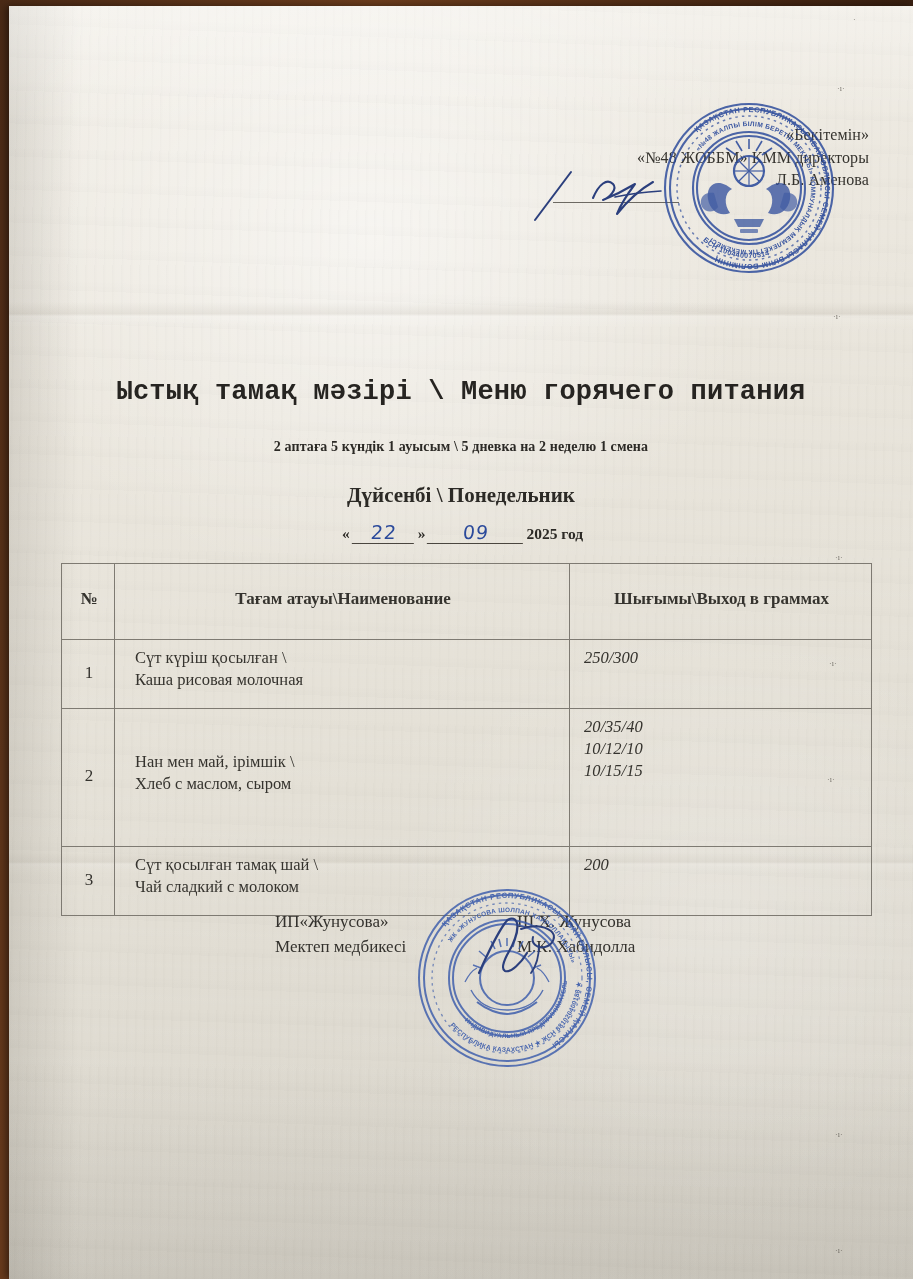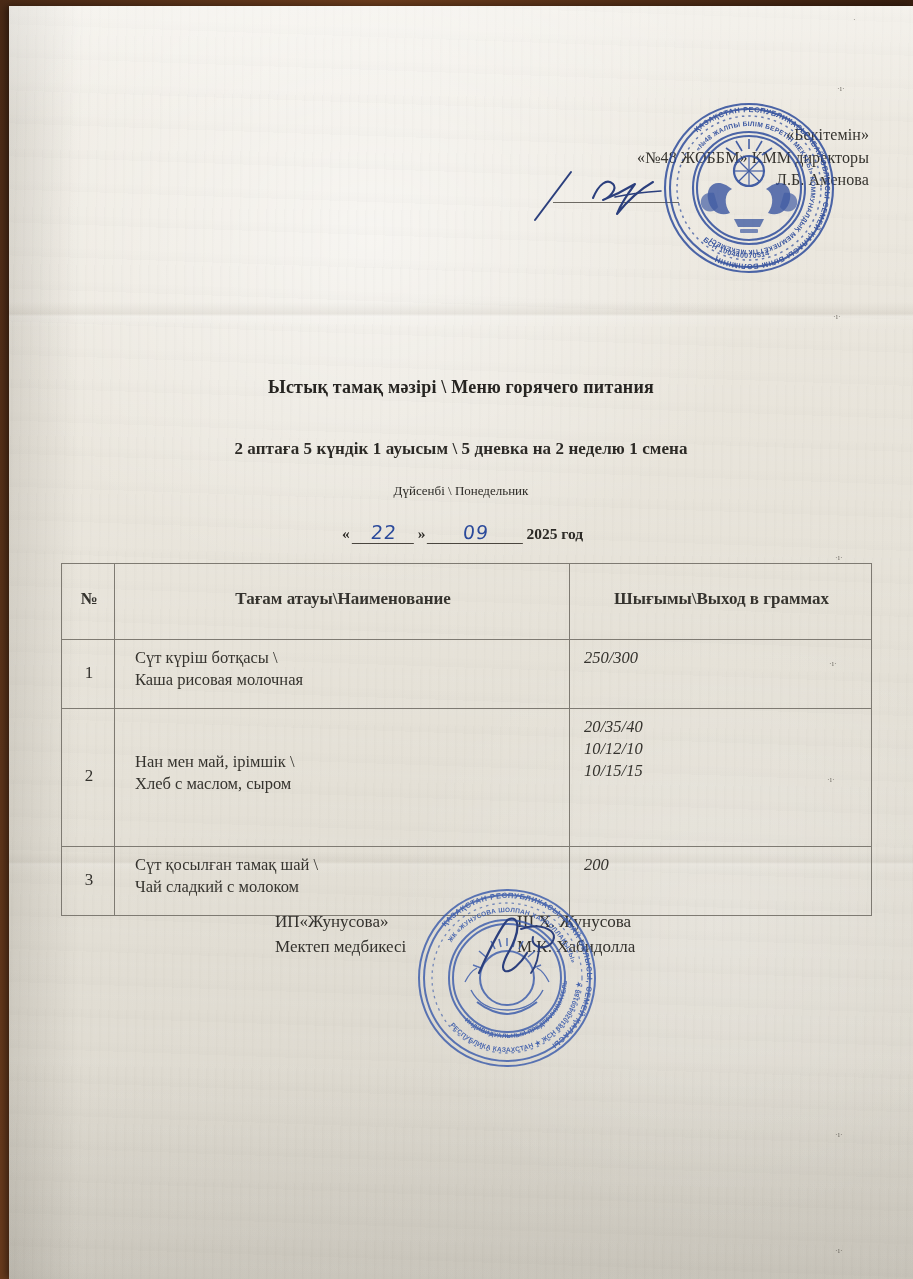--- a/index.html
+++ b/index.html
@@ -104,42 +104,43 @@
     height: 60px;
     pointer-events: none;
   }
 
   
   .doc-title {
     position: absolute;
     left: 0; right: 0;
     top: 371px;
     text-align: center;
-    font-size: 18px;
+    font-size: 27px;
     font-weight: bold;
     letter-spacing: 0.2px;
     color: #262421;
+    font-family: Liberation Mono, monospace;
   }
   .doc-subtitle {
     position: absolute;
     left: 0; right: 0;
     top: 433px;
     text-align: center;
-    font-size: 17px;
+    font-size: 14px;
     font-weight: bold;
     letter-spacing: 0.1px;
     color: #2c2a26;
   }
   .doc-day {
     position: absolute;
     left: 0; right: 0;
     top: 477px;
     text-align: center;
-    font-size: 13px;
-    font-weight: normal;
+    font-size: 21px;
+    font-weight: bold;
     color: #2c2a26;
   }
 
   
   .date-row {
     position: absolute;
     left: 0; right: 0;
     top: 515px;
     text-align: center;
     font-size: 15.5px;
@@ -367,21 +368,21 @@
           <tr>
             <th>№</th>
             <th>Тағам атауы\Наименование</th>
             <th>Шығымы\Выход в граммах</th>
           </tr>
         </thead>
         <tbody>
           <tr class="row-norm">
             <td class="c-no">1</td>
             <td class="c-name">
-              <span class="nm-line">Сүт күріш ботқасы \</span>
+              <span class="nm-line">Сүт күріш қосылған \</span>
               <span class="nm-line">Каша рисовая молочная</span>
             </td>
             <td class="c-out">
               <span class="out-line">250/300</span>
             </td>
           </tr>
           <tr class="row-tall">
             <td class="c-no">2</td>
             <td class="c-name" style="padding-top:42px;">
               <span class="nm-line">Нан  мен май, ірімшік \</span>

